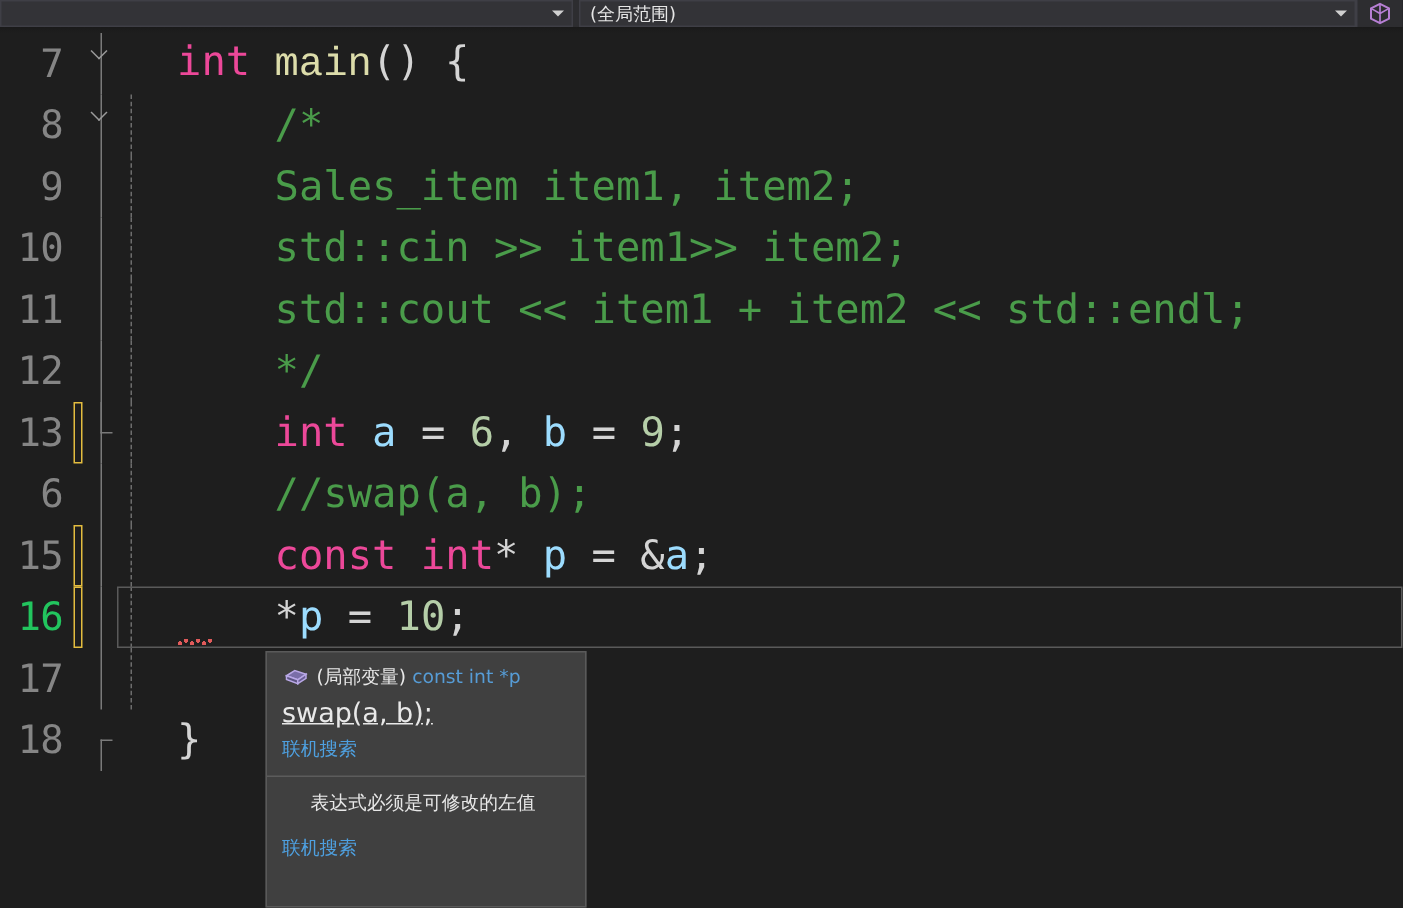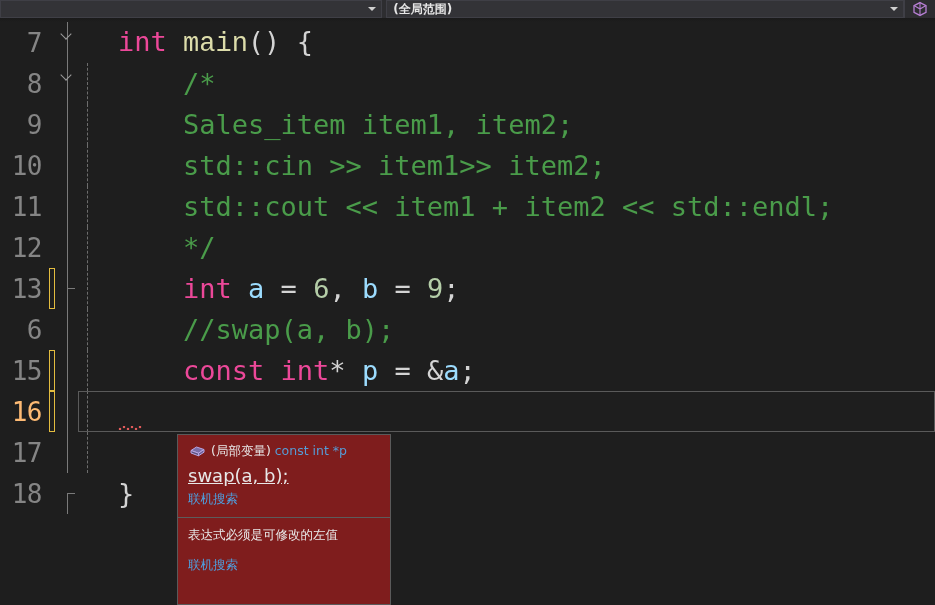--- a/index.html
+++ b/index.html
@@ -24,21 +24,21 @@
     display:flex; align-items:center;
     position:relative;
     font-family:"DejaVu Sans", sans-serif;
     font-size:12px;
     color:#e6e6e6;
     padding:0 16px 0 6px;
     overflow:hidden;
     white-space:nowrap;
   }
   .nav-dropdown.left{ width:412px; }
-  .nav-dropdown.right{ width:558px; margin-left:4px;font-weight:bold; }
+  .nav-dropdown.right{ width:558px; margin-left:4px; }
   .nav-dropdown .chev{
     position:absolute; right:5px; top:50%;
     width:0;height:0;
     border-left:4px solid transparent;
     border-right:4px solid transparent;
     border-top:4px solid #d0d0d0;
     transform:translateY(-50%);
   }
   .nav-icon{
     width:34px; display:flex; align-items:center; justify-content:center;
@@ -64,21 +64,21 @@
   .gutter-num{
     width:47px;
     text-align:right;
     padding-right:5px;
     font-size:26px;
     color:#858585;
     font-family:"DejaVu Sans Mono", monospace;
     letter-spacing:-0.5px;
     flex:none;
   }
-  .line.current .gutter-num{ color:#fdba74; }
+  .line.current .gutter-num{ color:#22c55e; }
 
   .change-col{ width:12px; flex:none; position:relative; height:41px; }
   .change-bar{
     position:absolute; left:2px; top:0; width:6px; height:41px;
     border:1.5px solid #e3bc3f;
     background:transparent;
   }
 
   .fold-col{ width:18px; flex:none; position:relative; height:41px; }
   .fold-line{
@@ -152,21 +152,21 @@
       radial-gradient(circle at 14px 1px, #e05a5a 1.4px, transparent 1.6px),
       radial-gradient(circle at 18px 3px, #e05a5a 1.4px, transparent 1.6px),
       radial-gradient(circle at 22px 1px, #e05a5a 1.4px, transparent 1.6px);
   }
 
   
   .tooltip{
     position:absolute;
     left:177px; top:434px;
     width:214px; height:171px;
-    background:#7f1d1d;
+    background:#404040;
     border:1px solid #5a5a5a;
     font-family:"DejaVu Sans", sans-serif;
     padding:7px 0 0 0;
     z-index:50;
   }
   .tt-row{
     display:flex; align-items:flex-start;
     padding:0 10px;
     font-size:12.5px;
     color:#e8e8e8;
@@ -189,20 +189,21 @@
   }
   .tt-div{
     margin:9px 0 0 0;
     height:1px;
     background:#5c5c5c;
   }
   .tt-err{
     padding:9px 10px 0 10px;
     font-size:12.5px;
     color:#e8e8e8;
+    margin-left:19px;
   }
   .tt-link2{
     padding:13px 10px 0 10px;
     font-size:12.5px;
     color:#4ea0e0;
     cursor:pointer;
     display:block;
   }
   .type-kw{ color:#569cd6; }
 </style>
@@ -309,21 +310,21 @@
         <div class="code"><div class="indent-guide"></div><span class="code-text"><span class="punct">    </span><span class="kw">const</span><span class="punct"> </span><span class="kw">int</span><span class="punct">* </span><span class="var">p</span><span class="punct"> = &amp;</span><span class="var">a</span><span class="punct">;</span></span></div>
       </div>
       <div class="line current">
         <div class="gutter-num">16</div>
         <div class="change-col">
           <div class="change-bar"></div>
         </div>
         <div class="fold-col">
           <div class="fold-line"></div>
         </div>
-        <div class="code"><div class="indent-guide"></div><div class="squiggle"></div></div>
+        <div class="code"><div class="indent-guide"></div><span class="code-text"><span class="punct">    *</span><span class="var">p</span><span class="punct"> = </span><span class="num">10</span><span class="punct">;</span></span><div class="squiggle"></div></div>
         <div class="current-box"></div>
       </div>
       <div class="line">
         <div class="gutter-num">17</div>
         <div class="change-col"></div>
         <div class="fold-col">
           <div class="fold-line"></div>
         </div>
         <div class="code"><div class="indent-guide"></div><span class="code-text"><span class="ctrl">    r</span></span></div>
       </div>

